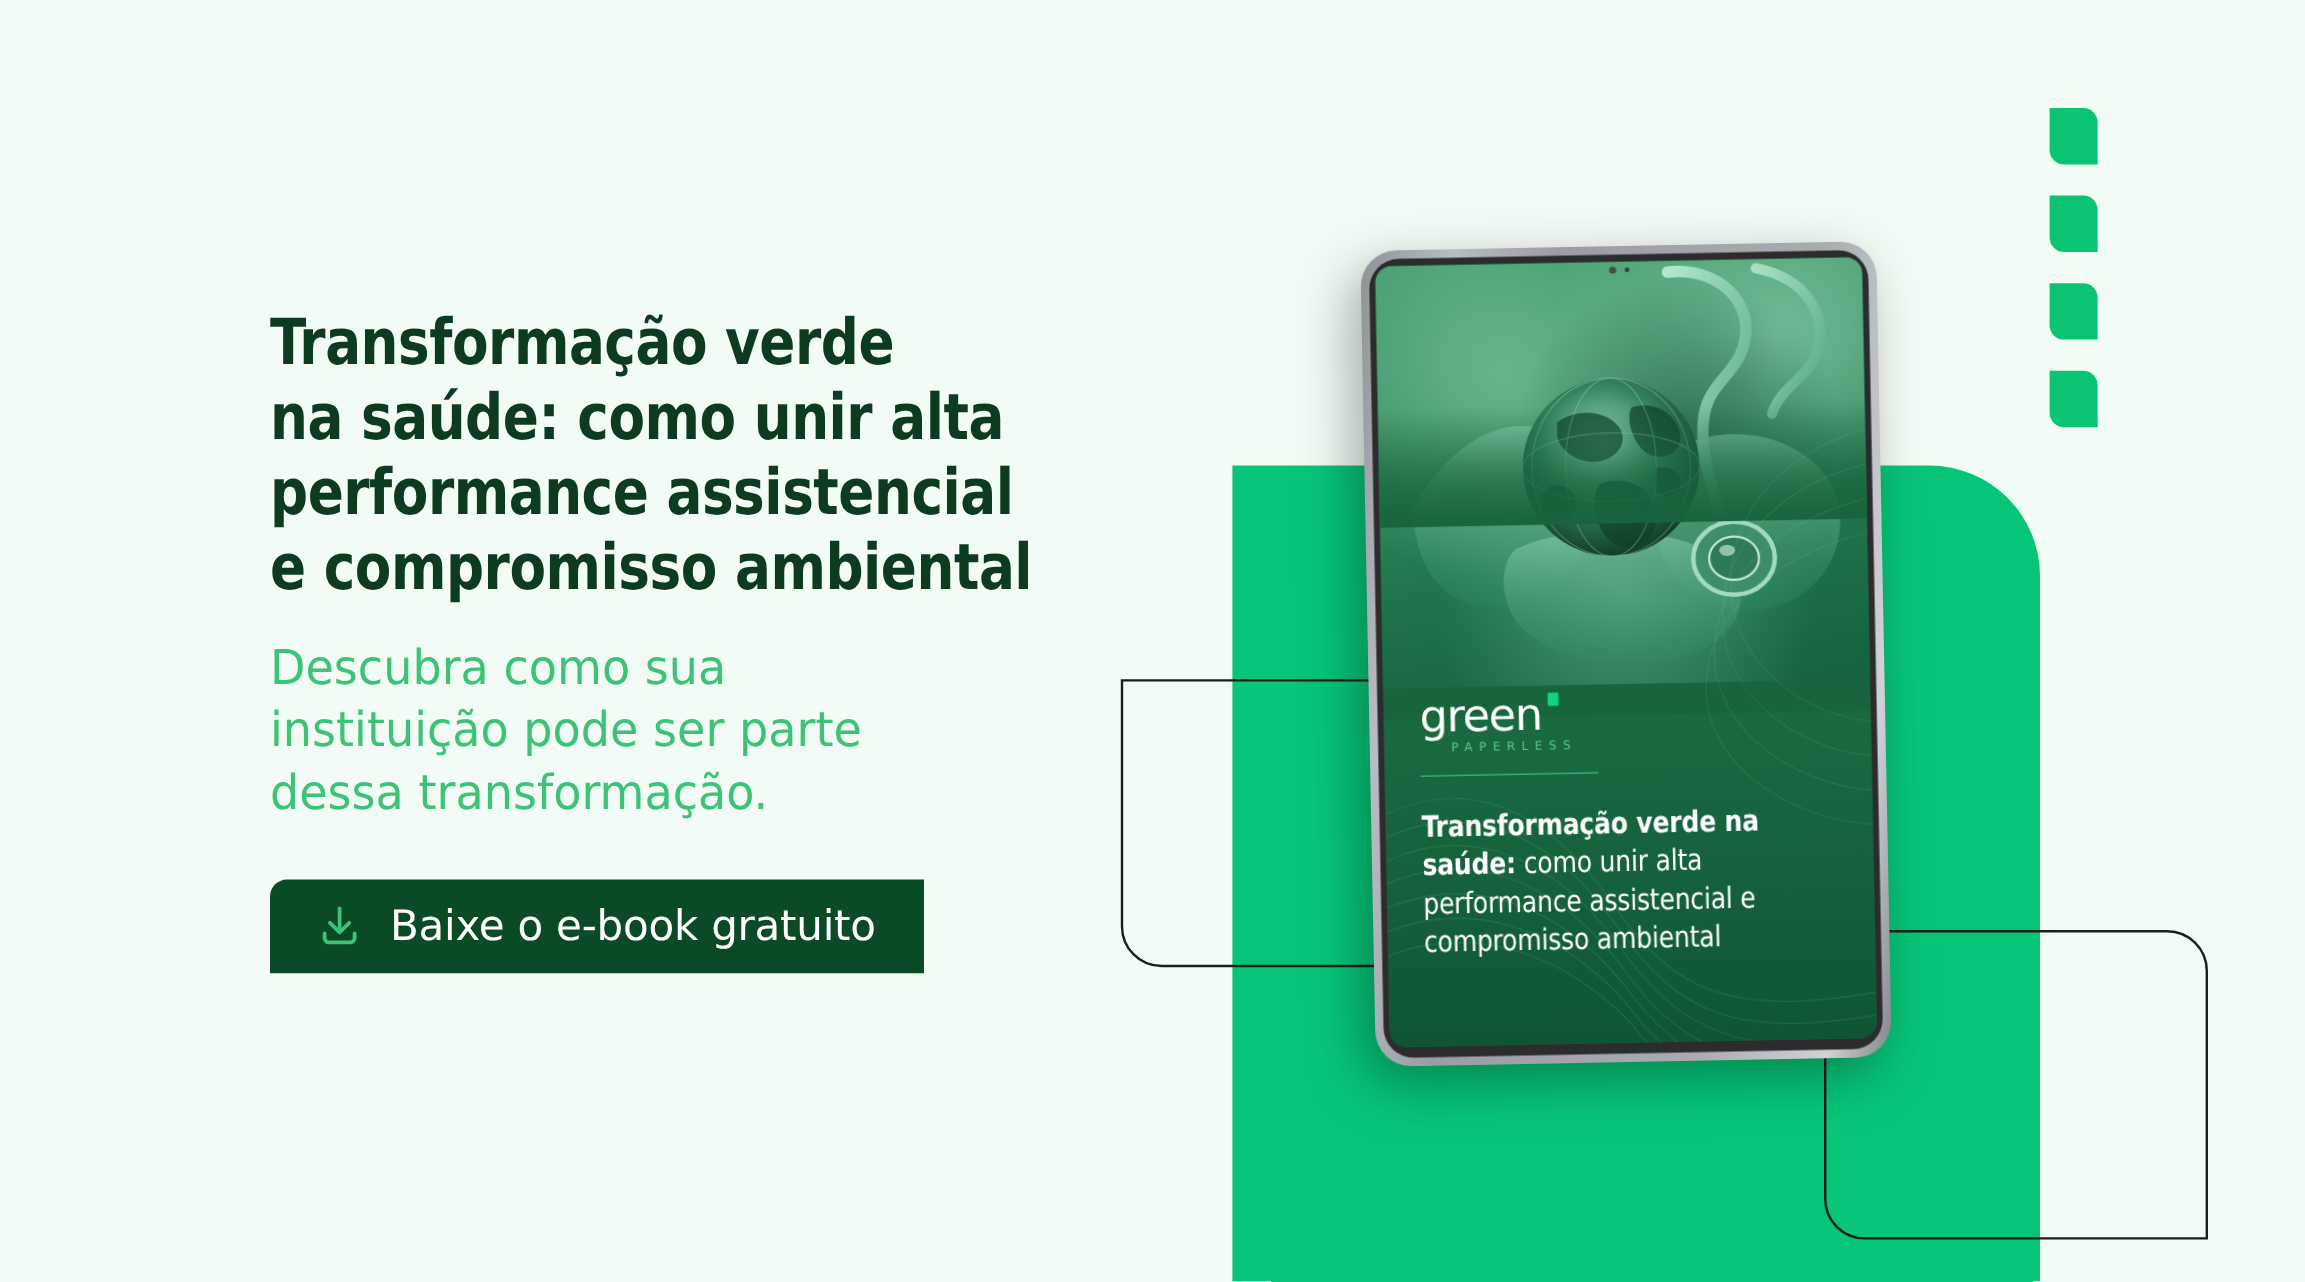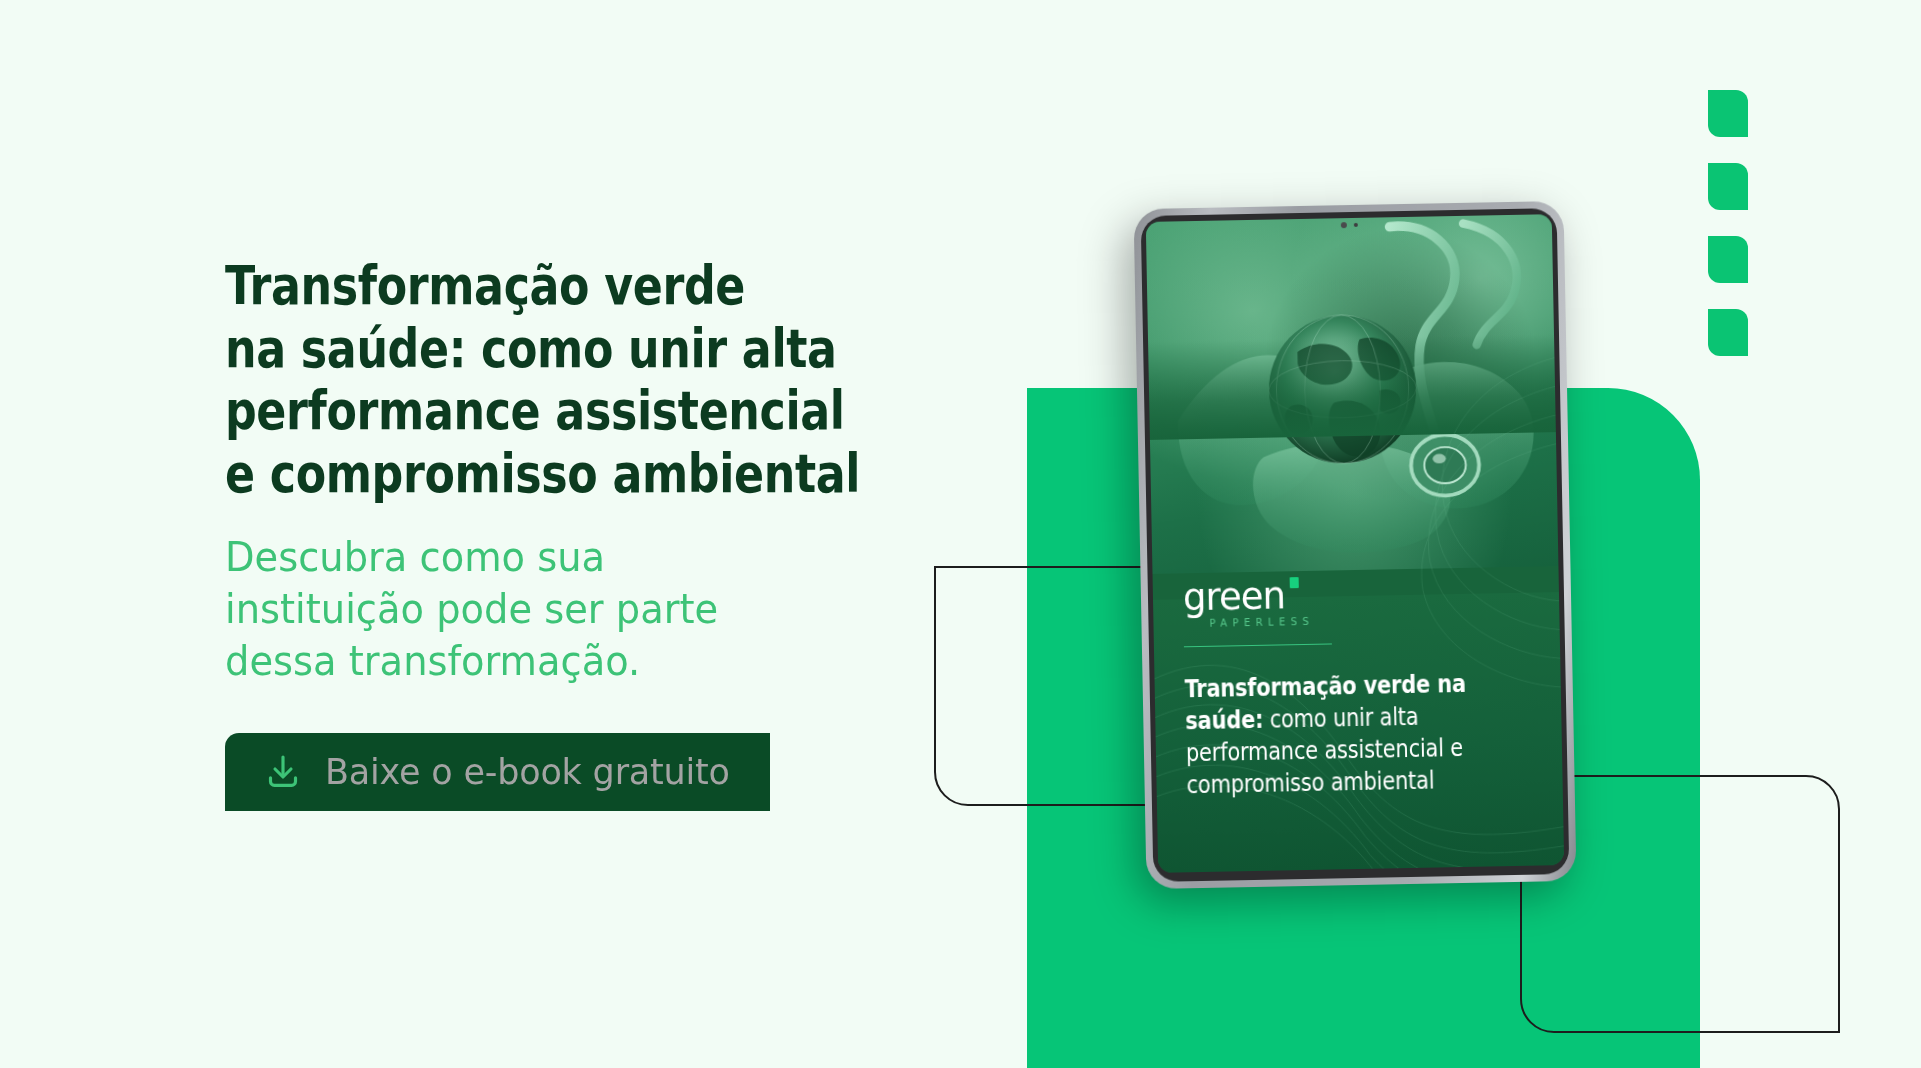--- a/index.html
+++ b/index.html
@@ -74,21 +74,21 @@
     padding:19px 40px 19px 38px;
     background:#0a4b26;
     border:none;
     border-radius:14px 0 0 0;
     cursor:pointer;
   }
   .cta-label {
     font-family:"DejaVu Sans","Liberation Sans", sans-serif;
     font-size:35px;
     font-weight:400;
-    color:#a3a3a3;
+    color:#ffffff;
     letter-spacing:-0.2px;
     white-space:nowrap;
   }
   .dl-icon { width:40px; height:40px; display:block; flex:0 0 auto; }
 
   
   .tablet {
     position:absolute;
     left:1140px; top:205px;
     width:430px; height:680px;

